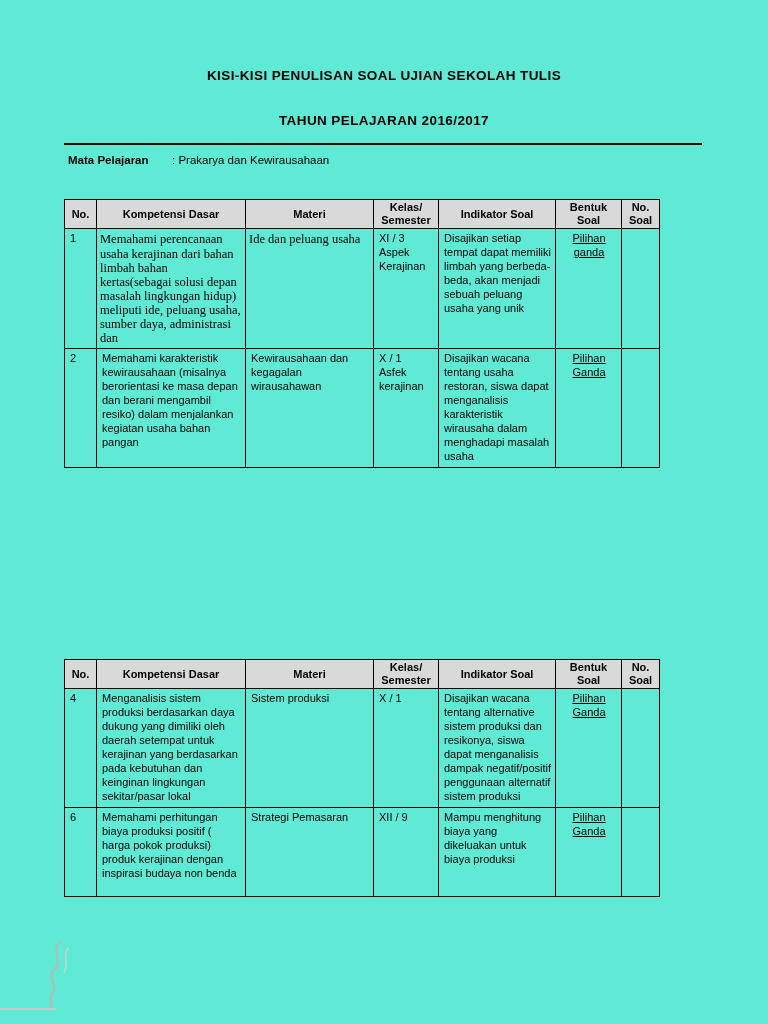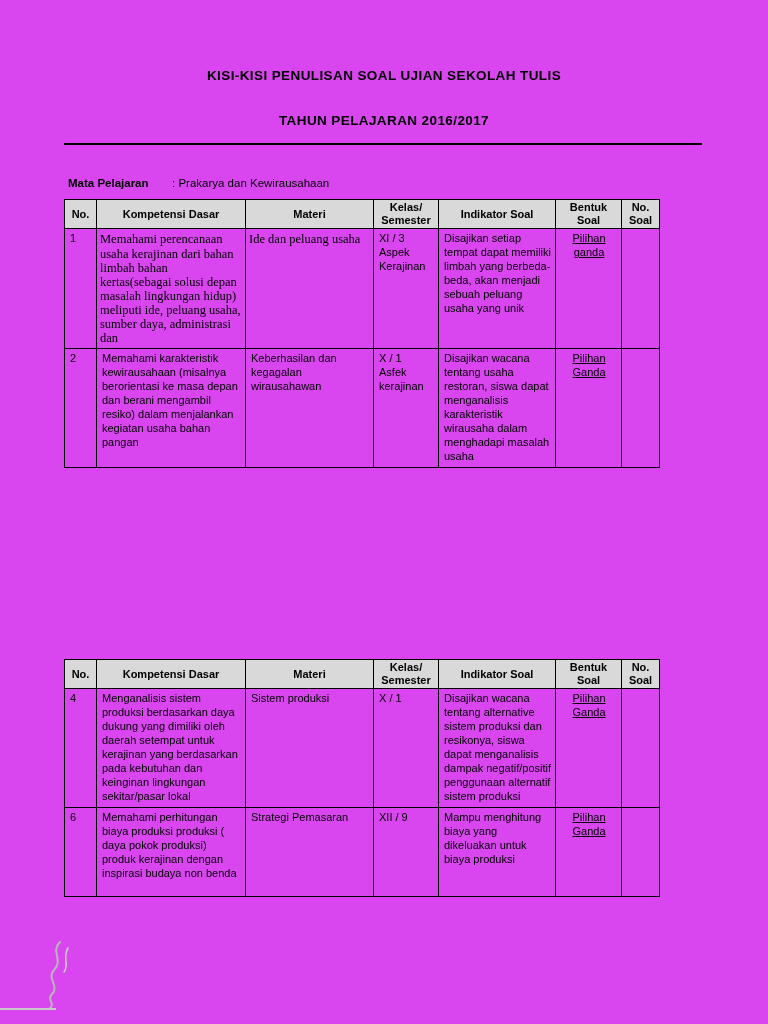--- a/index.html
+++ b/index.html
@@ -1,34 +1,34 @@
 <!DOCTYPE html>
 <html><head>
 <meta charset="utf-8">
 <style>
   * { margin:0; padding:0; box-sizing:border-box; }
   html,body { background:#e9e9e9; }
   body { font-family:"Liberation Sans", sans-serif; color:#000; }
   .page {
-    position:relative; width:768px; height:1024px; background:#d946ef;
+    position:relative; width:768px; height:1024px; background:#5eead4;
     margin:0 auto; overflow:hidden;
   }
   .doc-title {
     text-align:center; font-size:13.5px; font-weight:bold;
     letter-spacing:0.4px; padding-top:68px;
   }
   .doc-subtitle {
     text-align:center; font-size:13.5px; font-weight:bold;
     letter-spacing:0.4px; margin-top:30px;
   }
   .divider {
     border:none; border-top:2px solid #000;
     margin:15px 66px 0 64px;
   }
-  .meta-row { margin:32px 0 0 68px; font-size:11.5px; }
+  .meta-row { margin:9px 0 0 68px; font-size:11.5px; }
   .meta-label { font-weight:bold; display:inline-block; width:104px; }
   .meta-sep { display:inline; }
   .meta-value { display:inline; }
 
   table.kisi {
     position:absolute; left:64px;
     border-collapse:collapse; table-layout:fixed;
     font-size:11px;
   }
   #table-1 { top:199px; }
@@ -105,21 +105,21 @@
           <td class="serif">Ide dan peluang usaha</td>
           <td>XI / 3
 Aspek Kerajinan</td>
           <td>Disajikan setiap tempat dapat memiliki limbah yang berbeda-beda, akan menjadi sebuah peluang usaha yang unik</td>
           <td class="center">Pilihan ganda</td>
           <td></td>
         </tr>
         <tr>
           <td>2</td>
           <td>Memahami  karakteristik kewirausahaan (misalnya berorientasi ke masa  depan dan berani  mengambil resiko) dalam  menjalankan kegiatan usaha bahan pangan</td>
-          <td>Keberhasilan dan kegagalan wirausahawan</td>
+          <td>Kewirausahaan dan kegagalan wirausahawan</td>
           <td>X / 1
 Asfek kerajinan</td>
           <td>Disajikan wacana tentang usaha restoran, siswa dapat menganalisis karakteristik wirausaha dalam menghadapi masalah usaha</td>
           <td class="center">Pilihan Ganda</td>
           <td></td>
         </tr>
       </tbody>
     </table>
   <table class="kisi" id="table-2">
       <colgroup>
@@ -150,21 +150,21 @@
           <td>4</td>
           <td>Menganalisis sistem produksi berdasarkan daya dukung yang dimiliki oleh daerah setempat untuk kerajinan yang berdasarkan pada kebutuhan dan keinginan lingkungan sekitar/pasar lokal</td>
           <td>Sistem produksi</td>
           <td>X / 1</td>
           <td>Disajikan wacana tentang alternative sistem produksi dan resikonya, siswa dapat menganalisis dampak negatif/positif penggunaan alternatif sistem produksi</td>
           <td class="center">Pilihan Ganda</td>
           <td></td>
         </tr>
         <tr>
           <td>6</td>
-          <td>Memahami perhitungan biaya produksi produksi ( daya pokok produksi) produk kerajinan dengan inspirasi budaya non benda</td>
+          <td>Memahami perhitungan biaya produksi positif ( harga pokok produksi) produk kerajinan dengan inspirasi budaya non benda</td>
           <td>Strategi Pemasaran</td>
           <td>XII / 9</td>
           <td>Mampu menghitung biaya yang dikeluakan untuk biaya produksi</td>
           <td class="center">Pilihan Ganda</td>
           <td></td>
         </tr>
       </tbody>
     </table>
 
   <svg class="scribble" width="54" height="72" viewBox="0 0 54 72">

